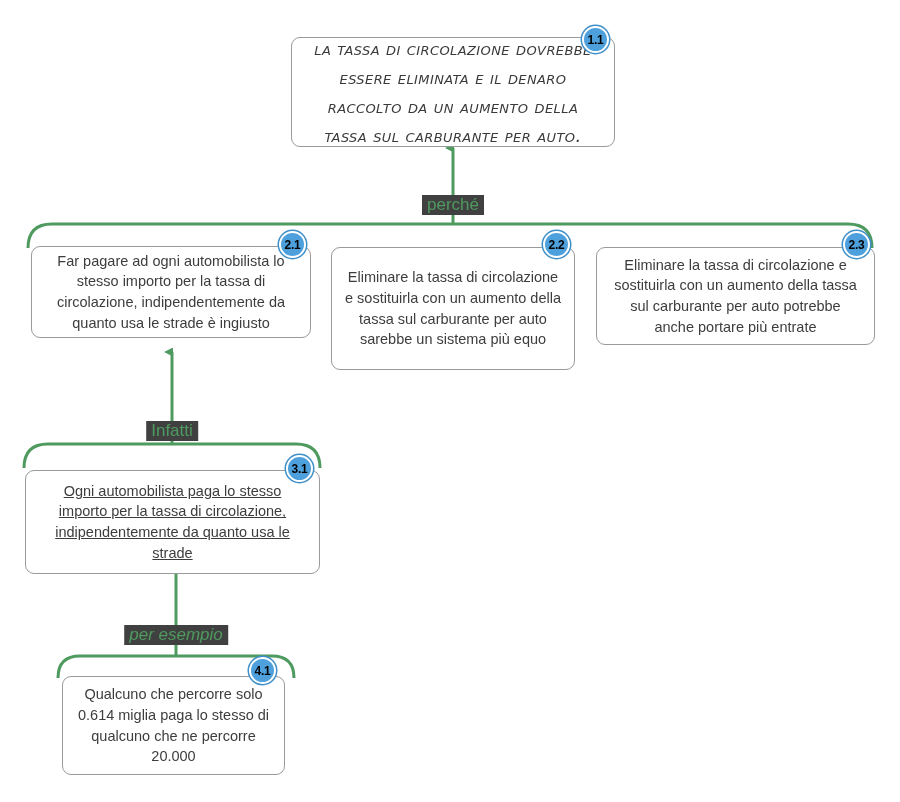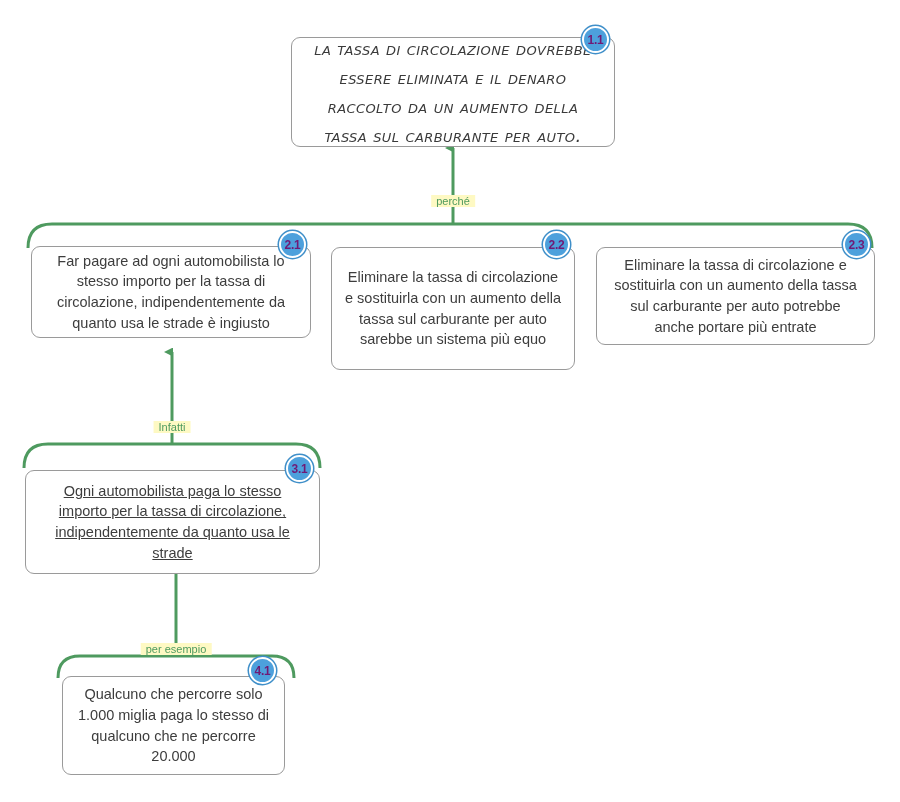--- a/index.html
+++ b/index.html
@@ -64,36 +64,36 @@
 
   
   .badge {
     position: absolute;
     width: 27px;
     height: 27px;
     border-radius: 50%;
     background: #4da0dc;
     border: 2px solid #ffffff;
     box-shadow: 0 0 0 1.5px #3f8fc9;
-    color: #701a75;
+    color: #000000;
     font-size: 12px;
     font-weight: bold;
     display: flex;
     align-items: center;
     justify-content: center;
     letter-spacing: -0.2px;
     box-sizing: border-box;
   }
 
   
   .conn-label {
     position: absolute;
     color: #4e9a5f;
-    font-size: 11px;
-    background: #fef9c3;
+    font-size: 17px;
+    background: #404040;
     padding: 0 5px;
     white-space: nowrap;
     transform: translateX(-50%);
   }
 </style>
 </head>
 <body>
 
 <div id="canvas">
 
@@ -136,23 +136,23 @@
     <span class="node-text">Eliminare la tassa di circolazione e sostituirla con un aumento della tassa sul carburante per auto potrebbe anche portare più entrate</span>
   </div>
   <div class="badge" style="left:843px; top:231px;">2.3</div>
 
   <div class="node" style="left:25px; top:470px; width:295px; height:104px;text-decoration:underline;">
     <span class="node-text">Ogni automobilista paga lo stesso importo per la tassa di circolazione, indipendentemente da quanto usa le strade</span>
   </div>
   <div class="badge" style="left:286px; top:455px;">3.1</div>
 
   <div class="node" style="left:62px; top:676px; width:223px; height:99px;">
-    <span class="node-text">Qualcuno che percorre solo 1.000 miglia paga lo stesso di qualcuno che ne percorre 20.000</span>
+    <span class="node-text">Qualcuno che percorre solo 0.614 miglia paga lo stesso di qualcuno che ne percorre 20.000</span>
   </div>
   <div class="badge" style="left:249px; top:657px;">4.1</div>
 
   <div class="conn-label" style="left:453px; top:195px;">perché</div>
 
   <div class="conn-label" style="left:172px; top:421px;">Infatti</div>
 
-  <div class="conn-label" style="left:176px; top:643px;">per esempio</div>
+  <div class="conn-label" style="left:176px; top:625px;font-style:italic;">per esempio</div>
 
 </div>
 
 </body></html>

